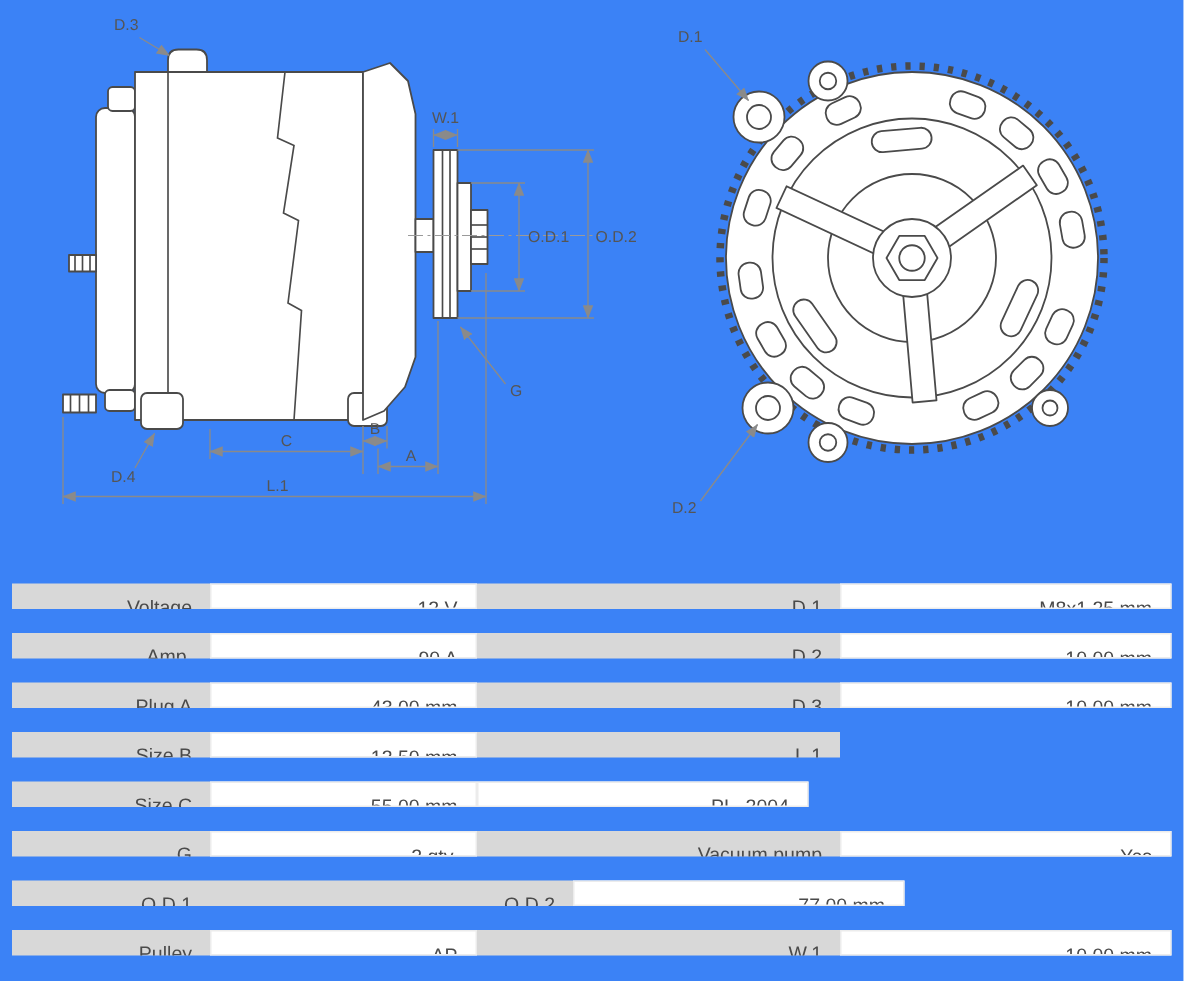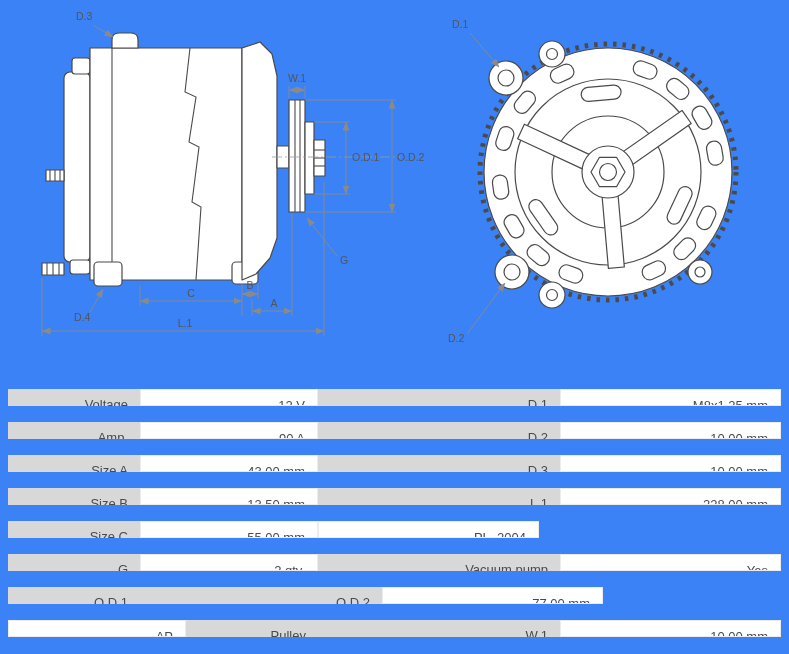--- a/index.html
+++ b/index.html
@@ -202,31 +202,30 @@
     </div>
 
     <div class="row">
       <div class="cell c1">Amp.</div>
       <div class="cell c2">90 A</div>
       <div class="cell c3">D.2</div>
       <div class="cell c4">10.00 mm</div>
     </div>
 
     <div class="row">
-      <div class="cell c1">Size A</div>
+      <div class="cell c1">Plug A</div>
       <div class="cell c2">43.00 mm</div>
       <div class="cell c3">D.3</div>
       <div class="cell c4">10.00 mm</div>
     </div>
 
     <div class="row">
       <div class="cell c1">Size B</div>
       <div class="cell c2">13.50 mm</div>
       <div class="cell c3">L.1</div>
-      <div class="cell c4">228.00 mm</div>
     </div>
 
     <div class="row">
       <div class="cell c1">Size C</div>
       <div class="cell c2">55.00 mm</div>
       <div class="cell c4">PL_2004</div>
     </div>
 
     <div class="row">
       <div class="cell c1">G</div>
@@ -235,20 +234,20 @@
       <div class="cell c4">Yes</div>
     </div>
 
     <div class="row">
       <div class="cell c1">O.D.1</div>
       <div class="cell c3">O.D.2</div>
       <div class="cell c4">77.00 mm</div>
     </div>
 
     <div class="row">
+      <div class="cell c1">Pulley</div>
       <div class="cell c2">AP</div>
-      <div class="cell c1">Pulley</div>
       <div class="cell c3">W.1</div>
       <div class="cell c4">10.00 mm</div>
     </div>
 
   </div>
 </div>
 
 </body></html>

